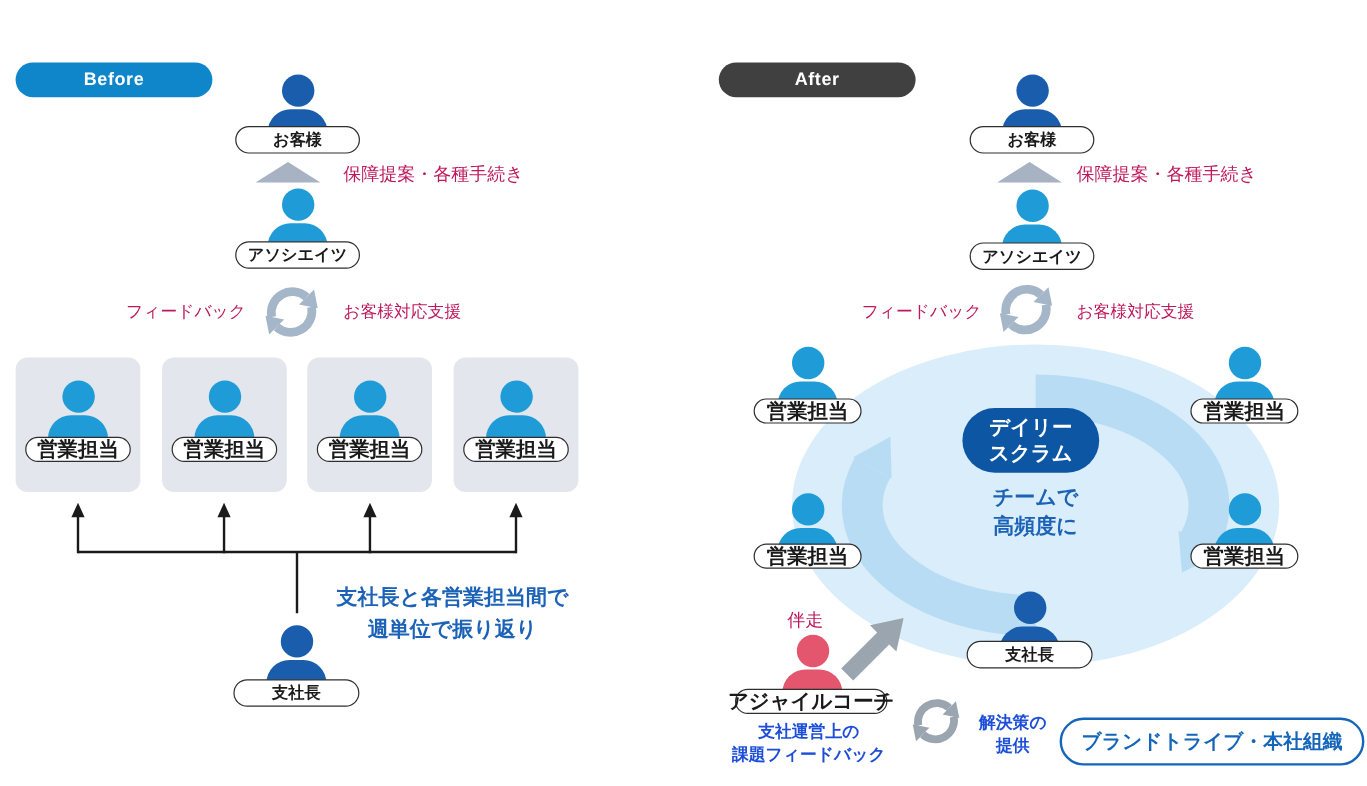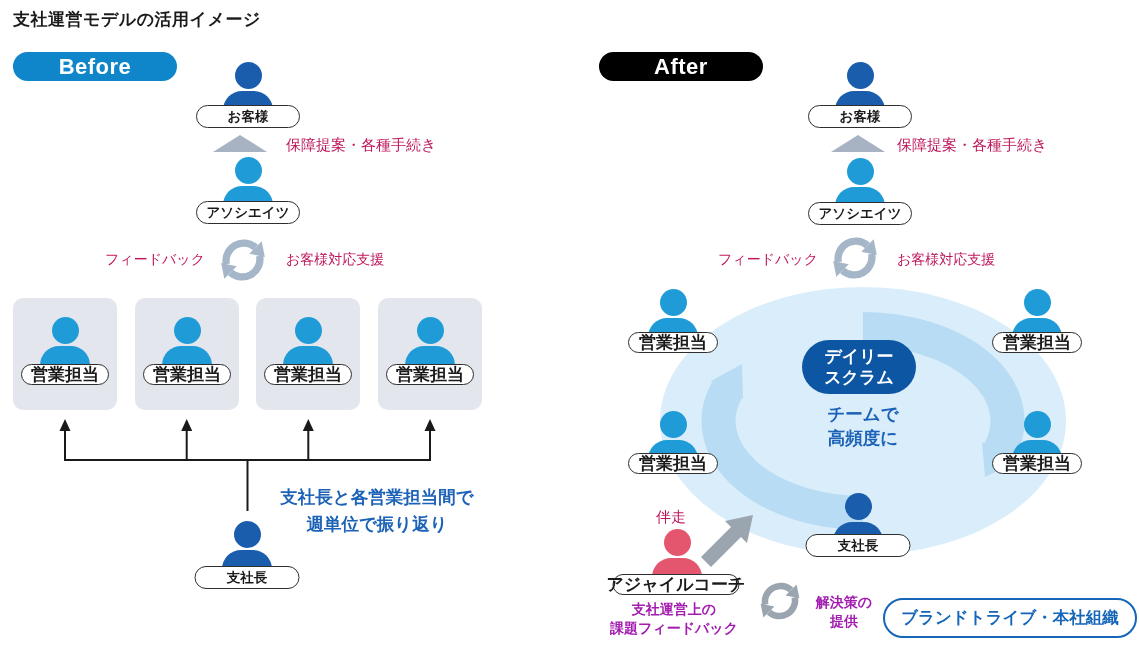--- a/index.html
+++ b/index.html
@@ -7,25 +7,25 @@
   .canvas {
     position:relative; width:1139px; height:655px; background:#ffffff;
     font-family:"Liberation Sans","DejaVu Sans",sans-serif; overflow:hidden;
   }
   .title {
     position:absolute; left:13px; top:8px; font-size:17px; font-weight:bold; color:#1a1a1a;
     letter-spacing:0.5px;
   }
   .badge {
     position:absolute; width:164px; height:29px; border-radius:15px; color:#fff;
-    font-weight:bold; font-size:22px; display:flex; align-items:center; justify-content:center;
+    font-weight:bold; font-size:15px; display:flex; align-items:center; justify-content:center;
     letter-spacing:0.5px;
   }
   .badge.before { left:13px; top:52px; background:#0e86c9; }
-  .badge.after  { left:599px; top:52px; background:#000000; }
+  .badge.after  { left:599px; top:52px; background:#404040; }
 
   .person { position:absolute; width:56px; display:flex; flex-direction:column; align-items:center; }
   .p-head { width:27px; height:27px; border-radius:50%; }
   .p-body { width:50px; height:23px; border-radius:25px 25px 5px 5px; margin-top:2px; }
   .c-dark  .p-head, .c-dark  .p-body { background:#1a5dad; }
   .c-light .p-head, .c-light .p-body { background:#1f9cd8; }
   .c-pink  .p-head, .c-pink  .p-body { background:#e4566e; }
 
   .pill-label {
     position:absolute; transform:translateX(-50%); background:#fff;
@@ -55,35 +55,34 @@
   .ellipse { position:absolute; left:660px; top:287px; width:406px; height:268px;
     border-radius:50%; background:#d9edfa; }
   .ellipse-arrows { position:absolute; left:660px; top:287px; }
 
   .scrum-pill {
     position:absolute; left:802px; top:340px; width:114px; height:54px; border-radius:27px;
     background:#0d56a4; color:#fff; font-weight:bold; font-size:17px; line-height:21px;
     display:flex; flex-direction:column; align-items:center; justify-content:center;
   }
   .team-text { font-size:17.5px; line-height:24px; }
-  .center-block { text-align:center; color:#a21caf; font-weight:600; font-size:14px; line-height:19px; }
+  .center-block { text-align:center; color:#1d4ed8; font-weight:600; font-size:14px; line-height:19px; }
   .brand-pill {
     position:absolute; left:883px; top:598px; width:254px; height:40px;
     border:2.5px solid #1565b8; border-radius:20px; background:#fff;
     color:#1565b8; font-weight:bold; font-size:16.5px;
     display:flex; align-items:center; justify-content:center; white-space:nowrap;
   }
   .tree-svg, .arrow-svg { position:absolute; }
 </style>
 </head>
 <body>
 
 <div class="canvas">
 
-  <div class="title">支社運営モデルの活用イメージ</div>
 
   <div class="badge before">Before</div>
 
   <div class="person c-dark" style="left:220px;top:62px">
     <div class="p-head"></div>
     <div class="p-body"></div>
   </div>
   <div class="pill-label" style="left:248px;top:105px;width:104px">お客様</div>
 
   <div class="tri-up" style="left:213px;top:135px"></div>

